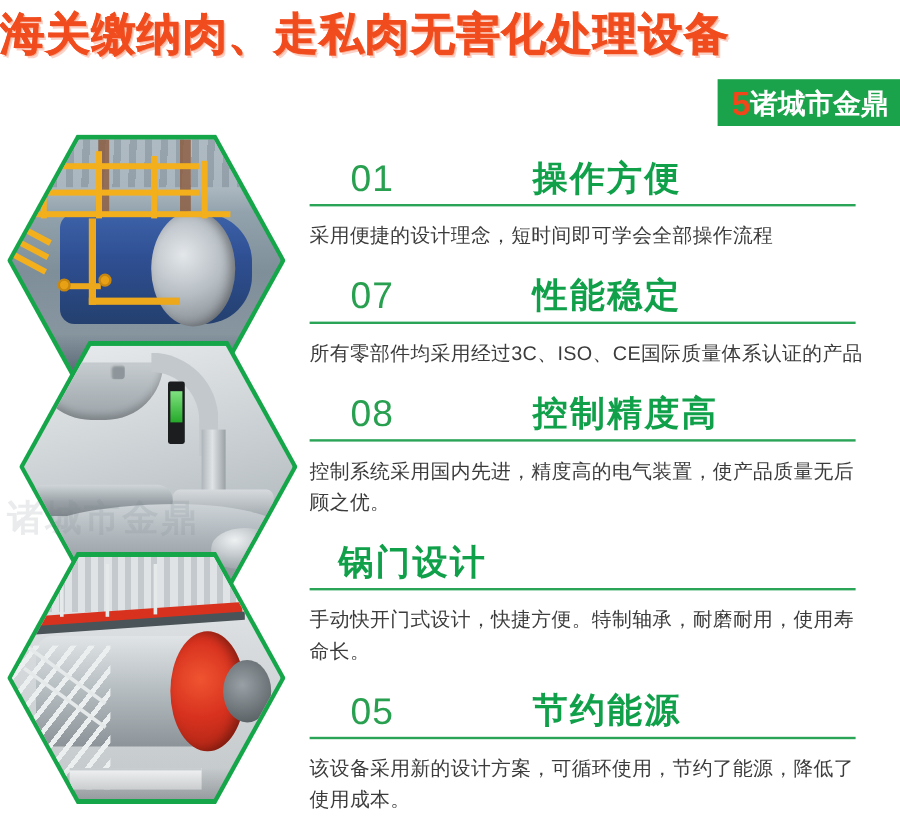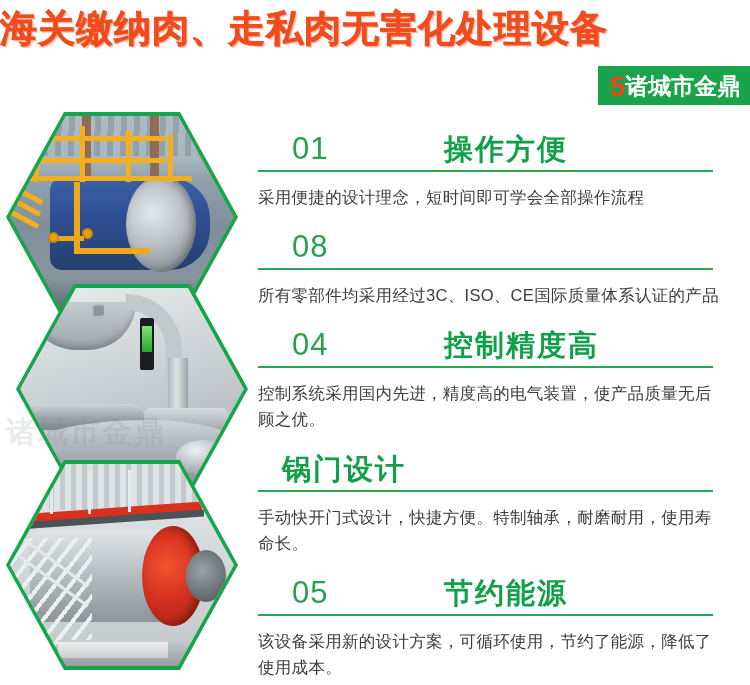--- a/index.html
+++ b/index.html
@@ -370,29 +370,30 @@
       <div class="feature-head">
         <span class="f-num">01</span>
         <span class="f-title">操作方便</span>
       </div>
       <div class="f-rule"></div>
       <div class="f-body">采用便捷的设计理念，短时间即可学会全部操作流程</div>
     </div>
 
     <div class="feature">
       <div class="feature-head">
-        <span class="f-num">08</span>
+        <span class="f-num">07</span>
+        <span class="f-title">性能稳定</span>
       </div>
       <div class="f-rule"></div>
       <div class="f-body">所有零部件均采用经过3C、ISO、CE国际质量体系认证的产品</div>
     </div>
 
     <div class="feature">
       <div class="feature-head">
-        <span class="f-num">04</span>
+        <span class="f-num">08</span>
         <span class="f-title">控制精度高</span>
       </div>
       <div class="f-rule"></div>
       <div class="f-body">控制系统采用国内先进，精度高的电气装置，使产品质量无后顾之优。</div>
     </div>
 
     <div class="feature">
       <div class="feature-head">
         <span class="f-title">锅门设计</span>
       </div>

